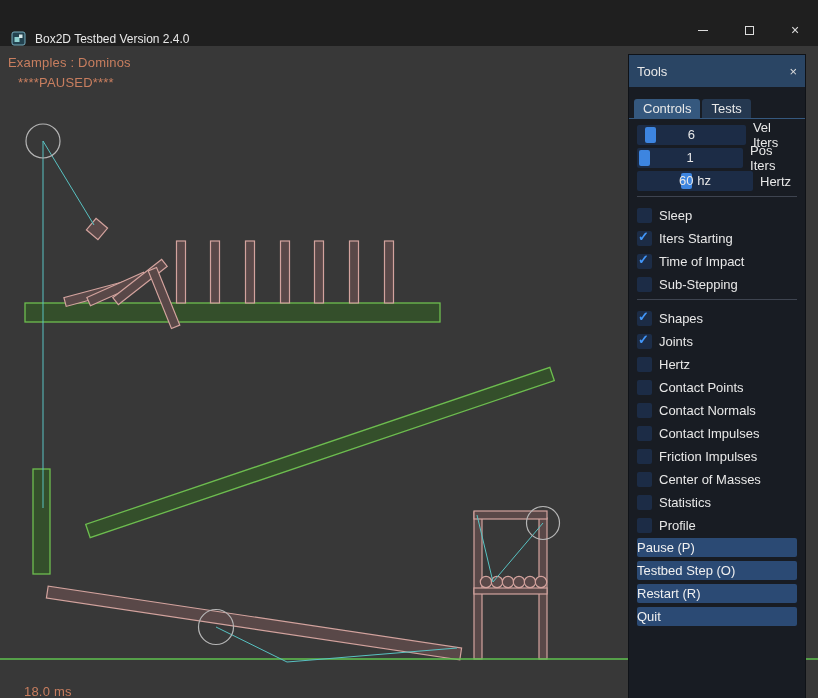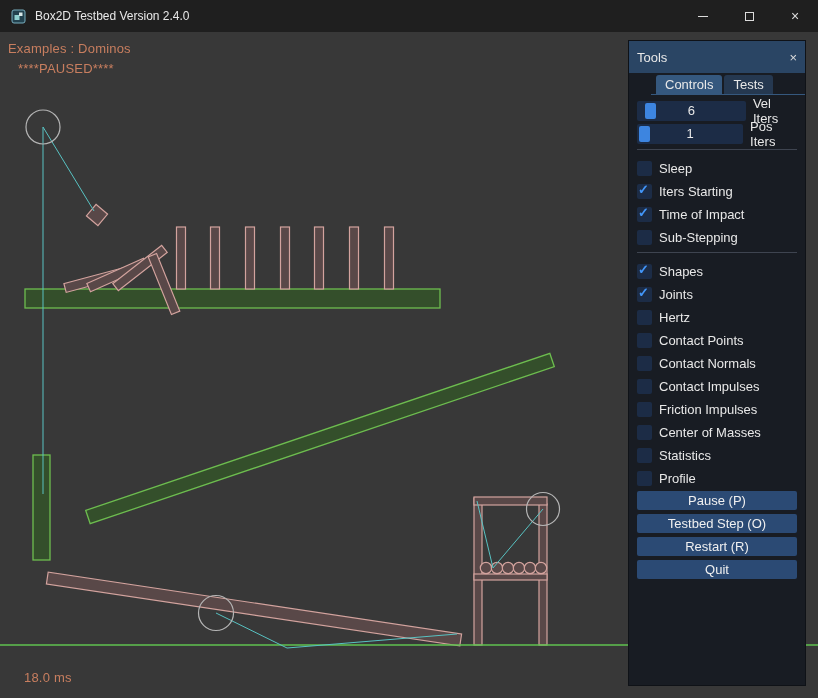--- a/index.html
+++ b/index.html
@@ -1,20 +1,20 @@
 <!DOCTYPE html>
 <html style="--c-bg: #383838; --c-hud_text: #c87e5f; --c-static_fill: #344f2b; --c-static_stroke: #6dbd4f; --c-dynamic_fill: #594848; --c-dynamic_stroke: #d3a39e; --c-joint: #58c2c2; --c-circle_stroke: #b5b5b5; --c-ground: #5fc24f; --t-panel_bg: #181c23; --t-title_bg: #2a4564; --t-tab_active: #35587e; --t-tab_inactive: #253850; --t-frame_bg: #1c2c46; --t-grab: #3d85e0; --t-check: #4296f9; --t-button: #2b4a74; --t-separator: #3e4450; --t-text: #e8e8e8;"><head>
 <meta charset="utf-8">
 <style>
   * { margin:0; padding:0; box-sizing:border-box; }
   html,body { width:818px; height:698px; overflow:hidden; background:#1f1f1f;
               font-family:"Liberation Sans", sans-serif; }
 
   
-  .titlebar { height:32px; background:#1f1f1f; display:flex; align-items:center; color:#e8e8e8; }
+  .titlebar { height:46px; background:#1f1f1f; display:flex; align-items:flex-end; color:#e8e8e8; }
   .titlebar .appicon { margin-left:11px; display:flex; }
   .titlebar .apptitle { margin-left:9px; font-size:12px; }
   .wincontrols { margin-left:auto; display:flex; height:32px; }
   .winbtn { width:46px; height:32px; display:flex; align-items:center; justify-content:center;
             color:#dcdcdc; font-size:14px; }
   .minline { width:10px; height:1px; background:#dcdcdc; }
   .maxbox { width:9px; height:9px; border:1px solid #dcdcdc; }
 
   
   .canvas { position:relative; width:818px; height:666px; background:var(--c-bg,#383838); }
@@ -29,42 +29,42 @@
   .hud-paused  { left:18px; top:29px; }
   .hud-ms      { left:8px; bottom:13px;margin-left:16px; }
 
   
   .tools { position:absolute; left:628px; top:8px; width:178px; height:646px;
            background:var(--t-panel_bg,#181c23); border:1px solid #0f1217; color:var(--t-text,#e8e8e8);
            font-size:13px; }
   .tools-title { height:21px; background:var(--t-title_bg,#2a4564); display:flex; align-items:center;
                  padding:16px 8px; }
   .tools-close { margin-left:auto; font-size:13px; color:#dcdcdc; }
-  .tabs { display:flex; gap:2px; padding:2px 5px 0; border-bottom:1px solid var(--t-tab_active,#35587e);margin-left:22px; }
+  .tabs { display:flex; gap:2px; padding:12px 5px 0; border-bottom:1px solid var(--t-tab_active,#35587e); }
   .tab { padding:0 9px; height:19px; line-height:19px; border-radius:3px 3px 0 0;
          background:var(--t-tab_inactive,#253850); }
   .tab.checked { background:var(--t-tab_active,#35587e); }
   .tcontent { padding:6px 8px 0; }
 
   .srow { display:flex; align-items:center; height:20px; margin-bottom:3px; }
   .sframe { position:relative; width:116px; height:20px; background:var(--t-frame_bg,#1c2c46); border-radius:2px; }
   .sgrab { position:absolute; top:2px; bottom:2px; width:11px; background:var(--t-grab,#3d85e0); border-radius:2px; }
   .sval { position:absolute; inset:0; text-align:center; line-height:20px; }
   .slabel { margin-left:7px; }
 
   .sep { height:1px; background:var(--t-separator,#3e4450); margin:5px 0 8px; }
 
   .crow { display:flex; align-items:center; height:20px; margin-bottom:3px; }
   .cbox { position:relative; width:15px; height:15px; background:var(--t-frame_bg,#1c2c46);
           border-radius:2px; margin-right:7px; flex:none; }
   .mark { display:none; position:absolute; left:1px; top:-2px; color:var(--t-check,#4296f9);
           font-weight:bold; font-size:13px; }
   .crow.checked .mark { display:block; }
 
-  .btn { height:19px; line-height:19px; text-align:center; background:var(--t-button,#2b4a74);
+  .btn { height:19px; line-height:19px; text-align:left; background:var(--t-button,#2b4a74);
          border-radius:2px; margin-bottom:4px; color:#f0f0f0; }
 </style>
 </head>
 <body>
 
 <div class="titlebar">
   <span class="appicon">
     <svg width="15" height="15" viewBox="0 0 15 15">
       <rect x="1" y="1" width="13" height="13" rx="2" fill="#23424f" stroke="#79aebf" stroke-width="1"></rect>
       <rect x="3.5" y="6" width="5" height="5" fill="#8fd0d0"></rect>
@@ -169,20 +169,27 @@
         </div>
         <span class="slabel">Vel Iters</span>
       </div>
       <div class="srow">
         <div class="sframe">
           <div class="sgrab" style="left: calc(0% + 2px);"></div>
           <div class="sval">1</div>
         </div>
         <span class="slabel">Pos Iters</span>
       </div>
+      <div class="srow">
+        <div class="sframe">
+          <div class="sgrab" style="left: calc(42% - 4.3px);"></div>
+          <div class="sval">60 hz</div>
+        </div>
+        <span class="slabel">Hertz</span>
+      </div>
 
       <div class="sep"></div>
 
       <div class="crow">
         <span class="cbox"></span>
         <span>Sleep</span>
       </div>
       <div class="crow checked">
         <span class="cbox">
             <span class="mark">✓</span>

